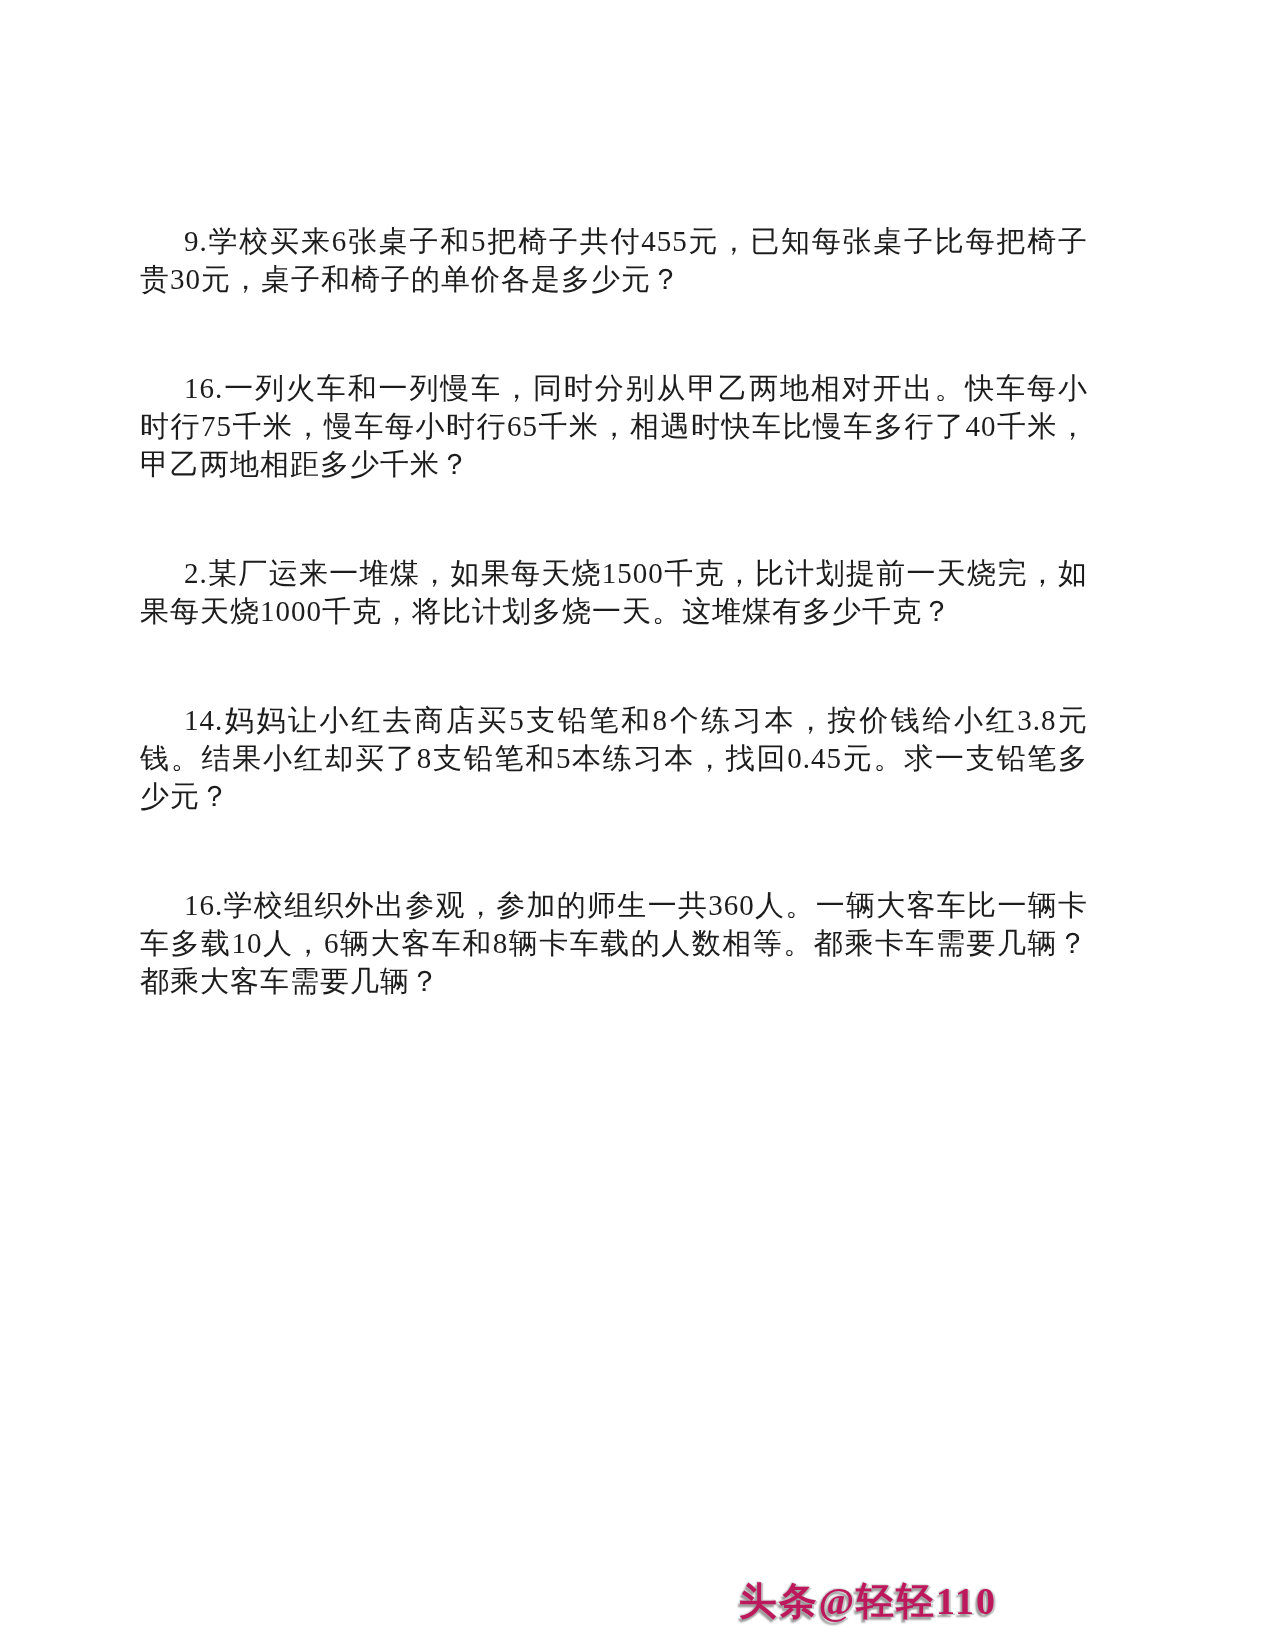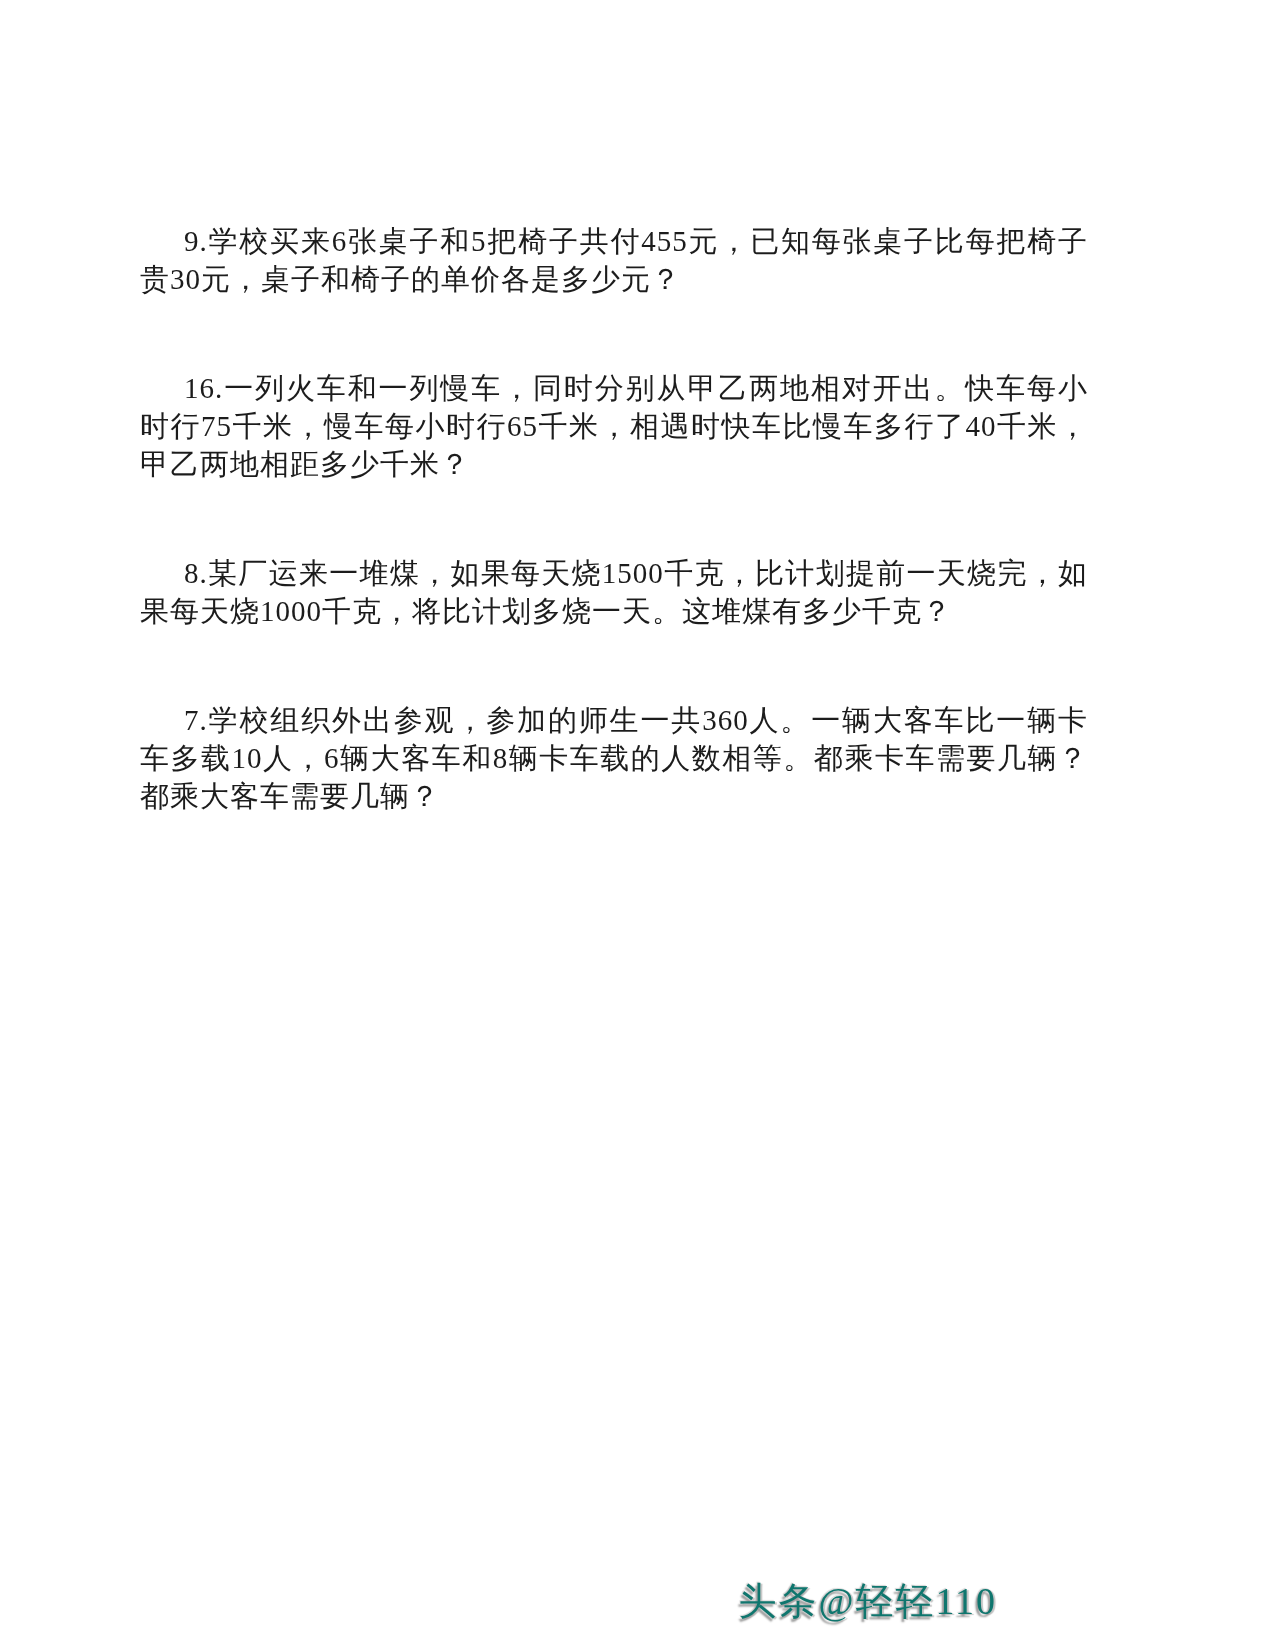--- a/index.html
+++ b/index.html
@@ -37,34 +37,35 @@
     text-align: justify;
     letter-spacing: 1px;
     word-break: break-all;
     -webkit-font-smoothing: none;
   }
   .watermark {
     position: absolute;
     right: 38px;
     top: 1576px;
     font-size: 38px;
-    font-weight: normal;
+    font-weight: bold;
     letter-spacing: 2px;
-    color: #0f766e;
+    color: #be185d;
     text-shadow:
       -2px 3px 2px #9a9a9a,
       2px 1px 1px #c4c4c4,
       -1px -1px 1px #d6d6d6;
     user-select: none;
   }
 </style>
 </head>
 <body>
 
 <div class="page">
   <div class="content">
     <p class="problem">9.学校买来6张桌子和5把椅子共付455元，已知每张桌子比每把椅子贵30元，桌子和椅子的单价各是多少元？</p>
     <p class="problem">16.一列火车和一列慢车，同时分别从甲乙两地相对开出。快车每小时行75千米，慢车每小时行65千米，相遇时快车比慢车多行了40千米，甲乙两地相距多少千米？</p>
-    <p class="problem">8.某厂运来一堆煤，如果每天烧1500千克，比计划提前一天烧完，如果每天烧1000千克，将比计划多烧一天。这堆煤有多少千克？</p>
-    <p class="problem">7.学校组织外出参观，参加的师生一共360人。一辆大客车比一辆卡车多载10人，6辆大客车和8辆卡车载的人数相等。都乘卡车需要几辆？都乘大客车需要几辆？</p>
+    <p class="problem">2.某厂运来一堆煤，如果每天烧1500千克，比计划提前一天烧完，如果每天烧1000千克，将比计划多烧一天。这堆煤有多少千克？</p>
+    <p class="problem">14.妈妈让小红去商店买5支铅笔和8个练习本，按价钱给小红3.8元钱。结果小红却买了8支铅笔和5本练习本，找回0.45元。求一支铅笔多少元？</p>
+    <p class="problem">16.学校组织外出参观，参加的师生一共360人。一辆大客车比一辆卡车多载10人，6辆大客车和8辆卡车载的人数相等。都乘卡车需要几辆？都乘大客车需要几辆？</p>
   </div>
   <div class="watermark">头条@轻轻110</div>
 </div>
 
 </body></html>

